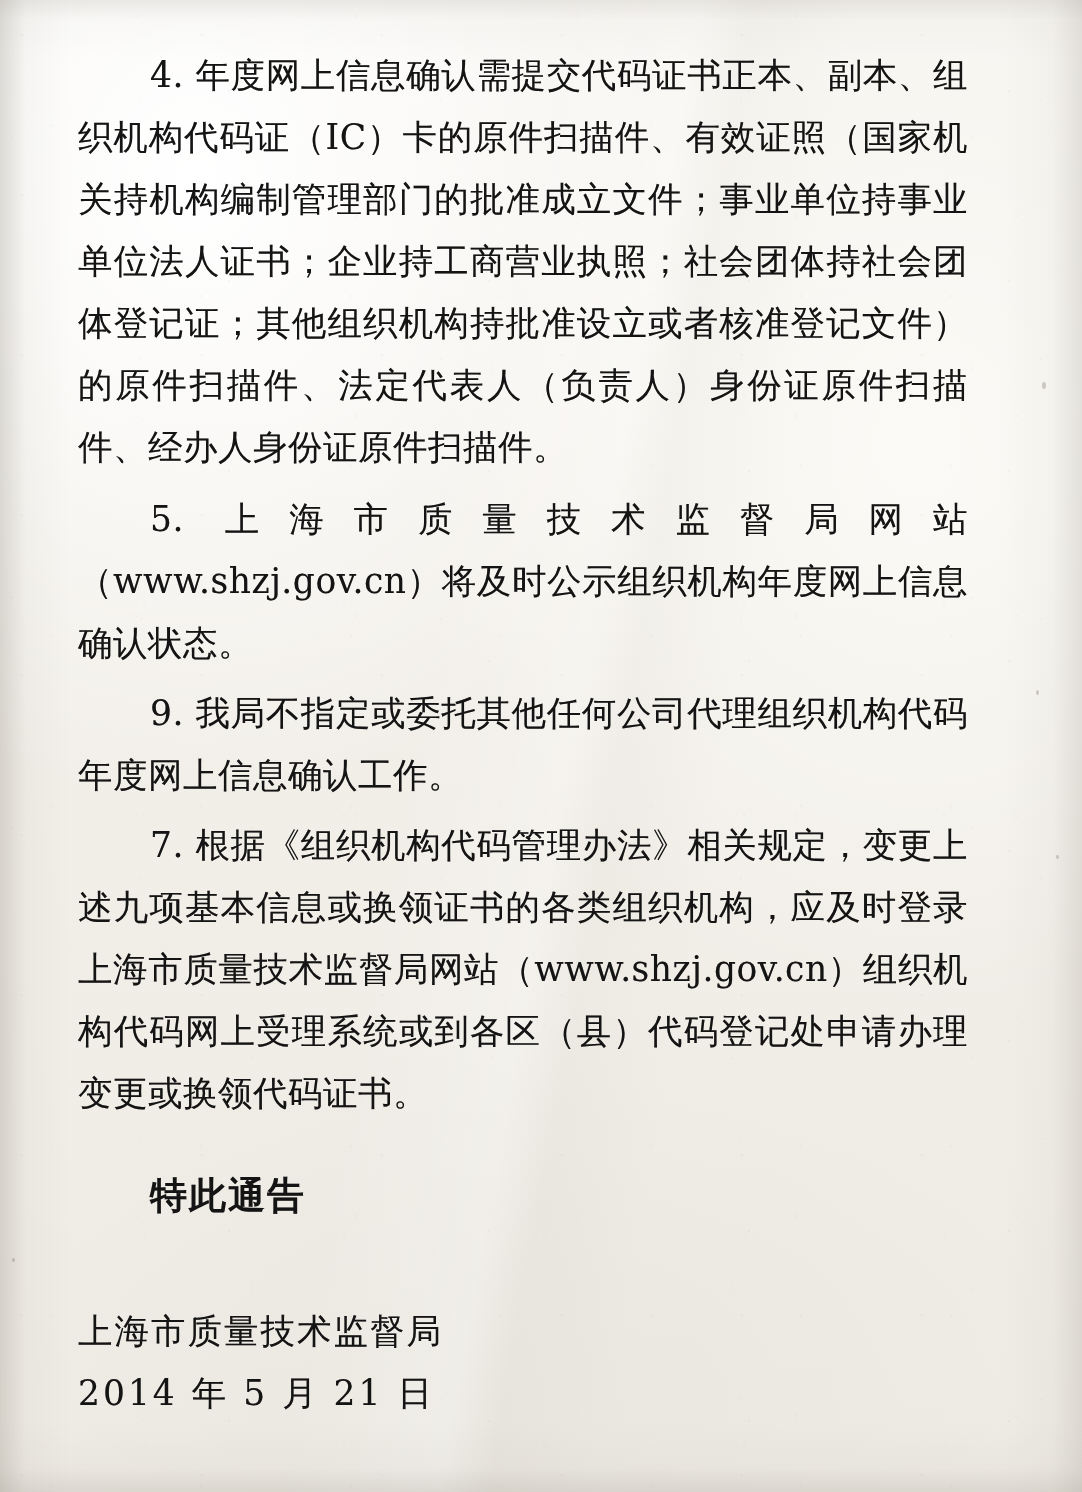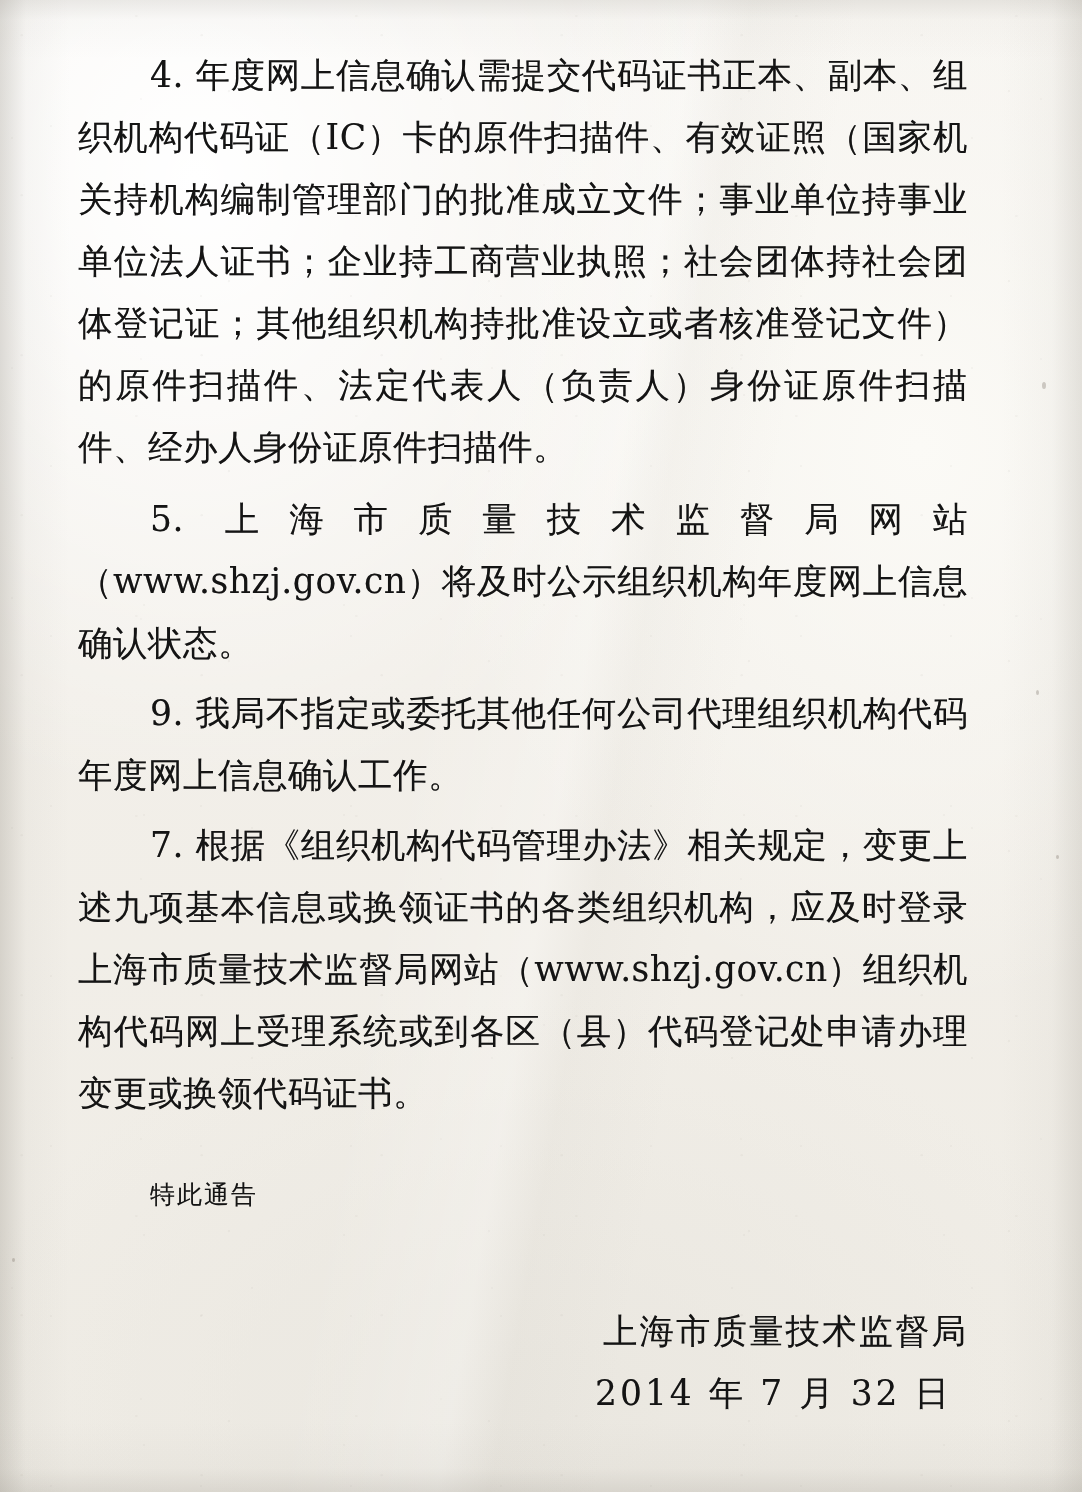--- a/index.html
+++ b/index.html
@@ -76,36 +76,35 @@
     text-indent: 72px;
     font-family: "DejaVu Serif", "Liberation Serif", serif;
     font-weight: 500;
     text-shadow: 0 0 .6px rgba(0,0,0,.35);
   }
   .para.p5 { margin-top: 10px; }
   .para.p6 { margin-top: 8px; }
   .para.p7 { margin-top: 8px; }
 
   .closing {
-    font-size: 25px;
+    font-size: 37px;
     line-height: 62px;
     color: #141414;
     margin: 40px 0 0 0;
     text-indent: 72px;
     letter-spacing: 2px;
-    font-weight: 400;
+    font-weight: 700;
     text-shadow: 0 0 .6px rgba(0,0,0,.35);
   }
 
   #signature {
     position: absolute;
     left: 78px;
     top: 1300px;
     width: 890px;
-    text-align: right;
     padding-right: 108px;
   }
   .sig-line {
     font-size: 34.5px;
     line-height: 62px;
     color: #141414;
     letter-spacing: 2px;
     font-weight: 500;
     text-shadow: 0 0 .6px rgba(0,0,0,.35);
   }
@@ -139,16 +138,16 @@
   <div id="content">
     <p class="para p4">4. 年度网上信息确认需提交代码证书正本、副本、组织机构代码证（IC）卡的原件扫描件、有效证照（国家机关持机构编制管理部门的批准成立文件；事业单位持事业单位法人证书；企业持工商营业执照；社会团体持社会团体登记证；其他组织机构持批准设立或者核准登记文件）的原件扫描件、法定代表人（负责人）身份证原件扫描件、经办人身份证原件扫描件。</p>
     <p class="para p5">5. 上海市质量技术监督局网站（www.shzj.gov.cn）将及时公示组织机构年度网上信息确认状态。</p>
     <p class="para p6">9. 我局不指定或委托其他任何公司代理组织机构代码年度网上信息确认工作。</p>
     <p class="para p7">7. 根据《组织机构代码管理办法》相关规定，变更上述九项基本信息或换领证书的各类组织机构，应及时登录上海市质量技术监督局网站（www.shzj.gov.cn）组织机构代码网上受理系统或到各区（县）代码登记处申请办理变更或换领代码证书。</p>
     <p class="closing">特此通告</p>
   </div>
 
   <div id="signature">
     <div class="sig-line">上海市质量技术监督局</div>
-    <div class="sig-line sig-date">2014 年 7 月 32 日</div>
+    <div class="sig-line sig-date">2014 年 5 月 21 日</div>
   </div>
 
 </div>
 
 </body></html>

